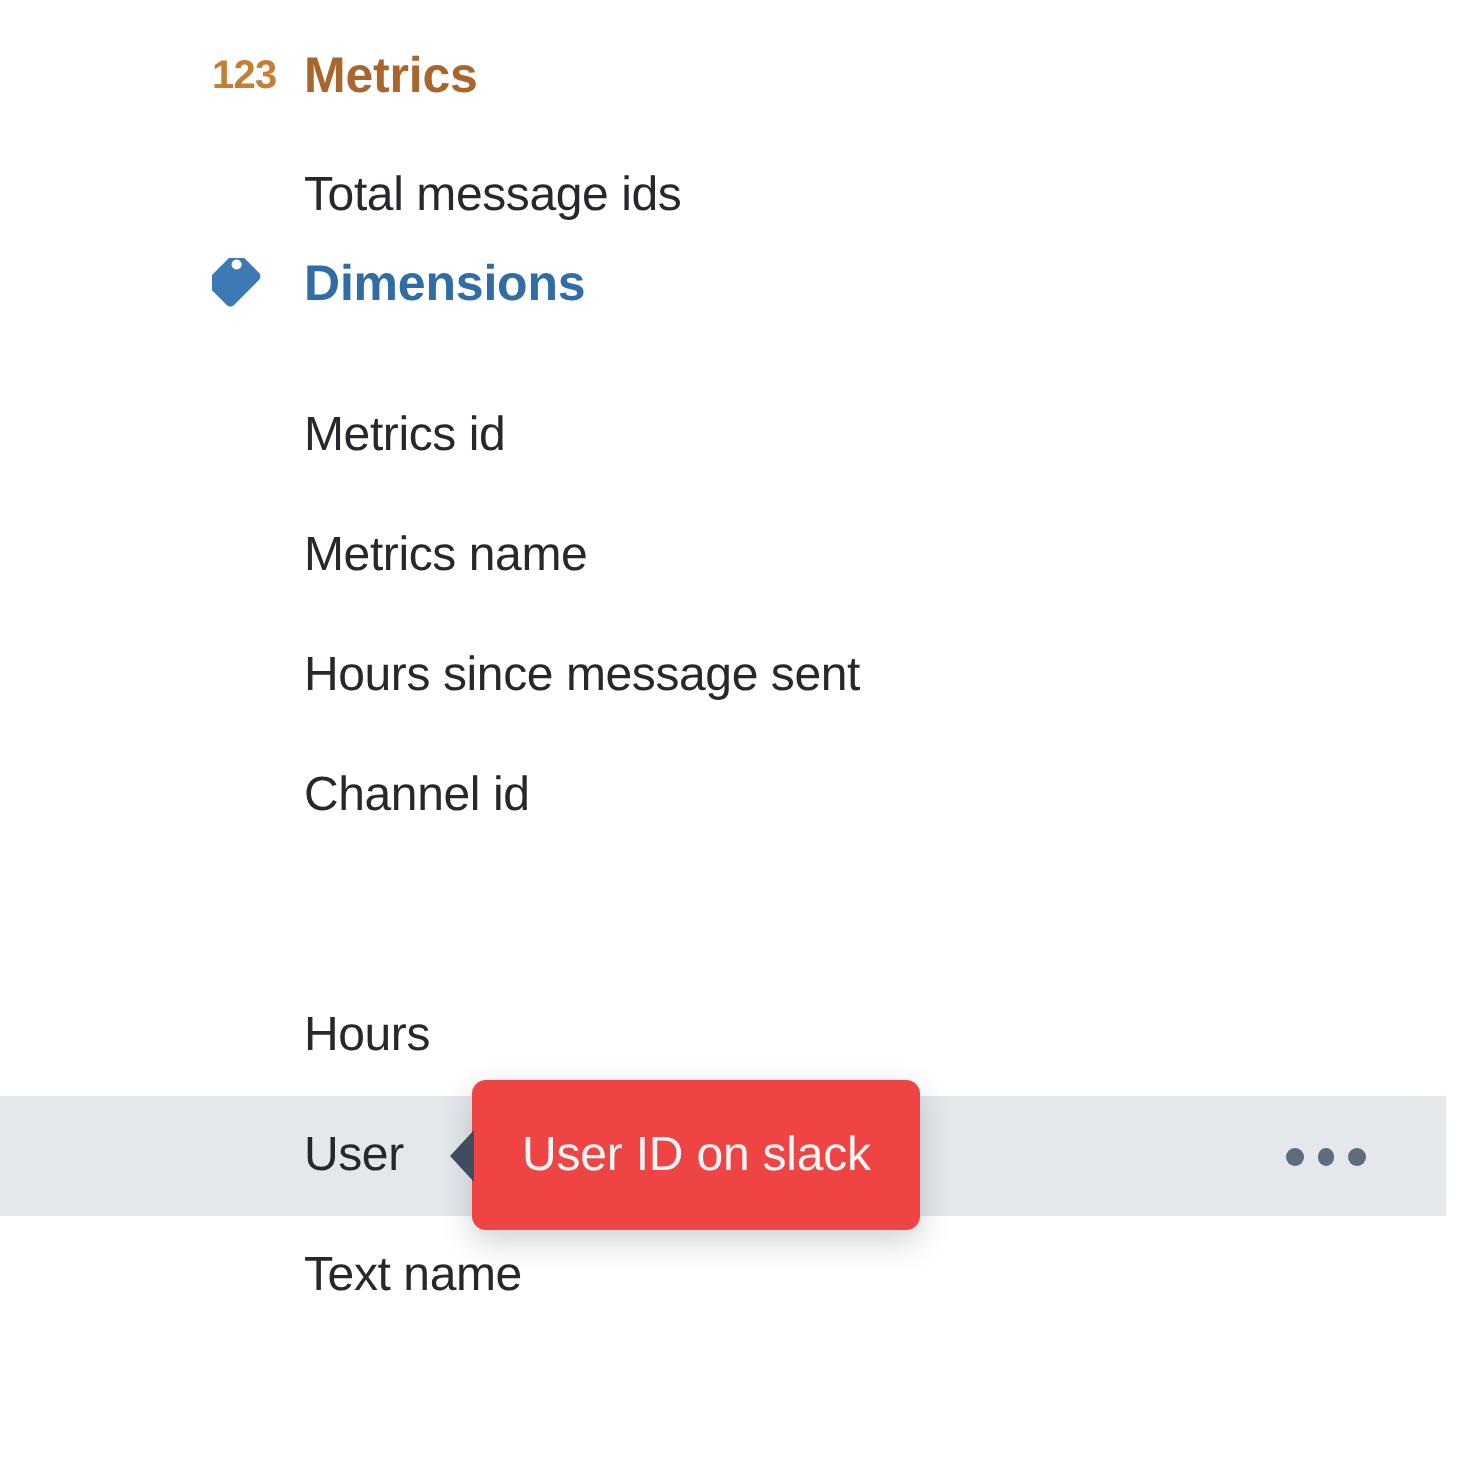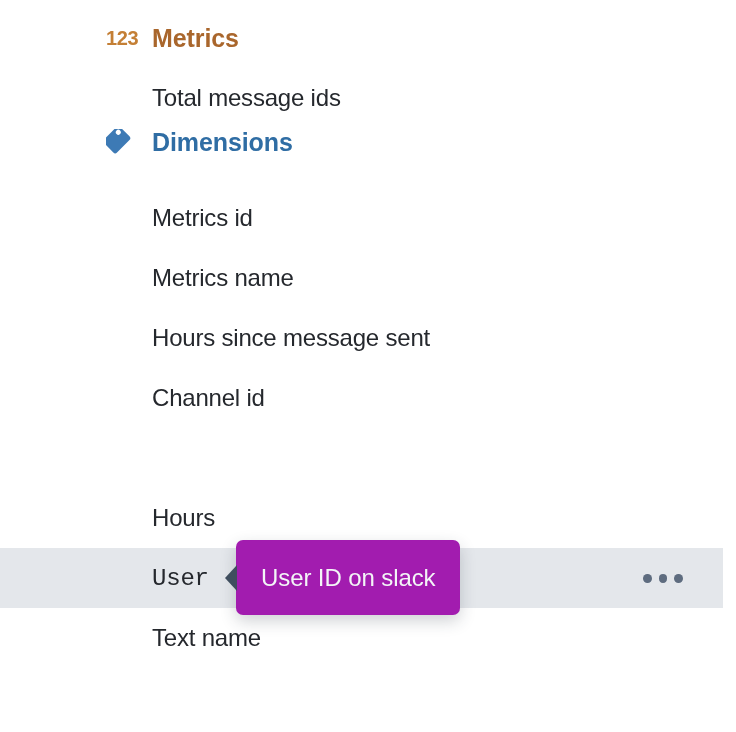--- a/index.html
+++ b/index.html
@@ -28,21 +28,20 @@
     left: 0;
     width: 736px;
     height: 60px;
     display: flex;
     align-items: center;
     box-sizing: border-box;
   }
   .row.highlight {
     width: 723px;
     background: #e4e7eb;
-    font-family: Liberation Mono, monospace;
   }
 
   
   .group-icon {
     position: absolute;
     left: 0;
     width: 152px;
     height: 60px;
     display: flex;
     align-items: center;
@@ -118,21 +117,21 @@
     border-radius: 50%;
     background: #5e6c7f;
   }
 
   
   #tooltip {
     position: absolute;
     left: 236px;
     top: 540px;
     height: 75px;
-    background: #a21caf;
+    background: #ef4444;
     border-radius: 7px;
     display: flex;
     align-items: center;
     padding: 0 25px;
     box-sizing: border-box;
     box-shadow: 0 6px 16px rgba(40, 50, 62, 0.22);
     z-index: 20;
   }
   #tooltip .tip-text {
     font-size: 24px;

